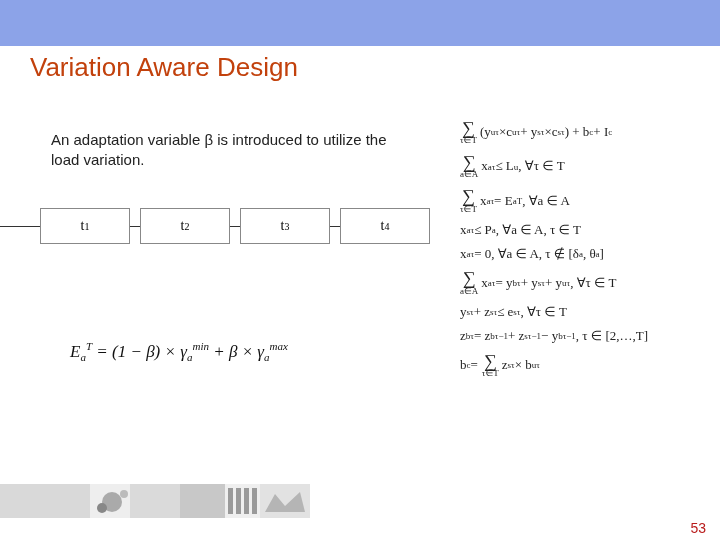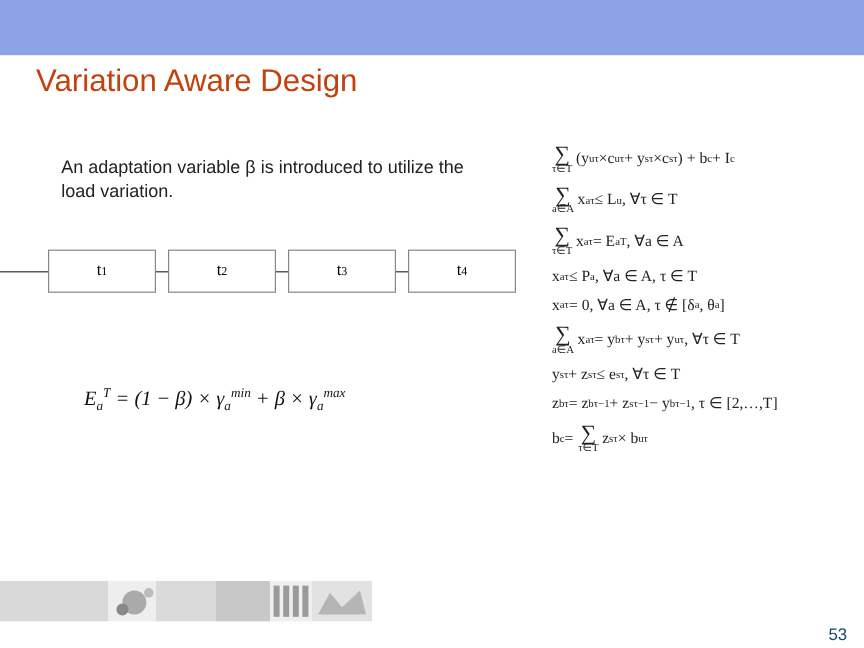--- a/index.html
+++ b/index.html
@@ -71,21 +71,21 @@
     font-size: 14px;
     font-family: "Times New Roman", serif;
   }
   .tick sub { font-size: 10px; vertical-align: sub; }
   .t1 { left: 40px; }
   .t2 { left: 140px; }
   .t3 { left: 240px; }
   .t4 { left: 340px; }
   .main-eq {
     position: absolute;
-    top: 322px;
+    top: 340px;
     left: 70px;
     font-family: "Times New Roman", serif;
     font-size: 17px;
     font-style: italic;
     color: #111;
   }
   .main-eq sup { font-size: 11px; font-style: italic; }
   .main-eq sub { font-size: 11px; font-style: italic; }
   .rhs {
     position: absolute;
@@ -122,21 +122,21 @@
     width: 720px;
     height: 34px;
     display: flex;
   }
   .footer-band svg { display: block; }
   .pagenum {
     position: absolute;
     right: 14px;
     bottom: 4px;
     font-size: 14px;
-    color: #0c4a6e;
+    color: #b91c1c;
   }
 </style>
 </head>
 <body>
 
 <div class="topbar"></div>
 
 <h1 class="title">Variation Aware Design</h1>
 
 <p class="intro">An adaptation variable β is introduced to utilize the load variation.</p>

